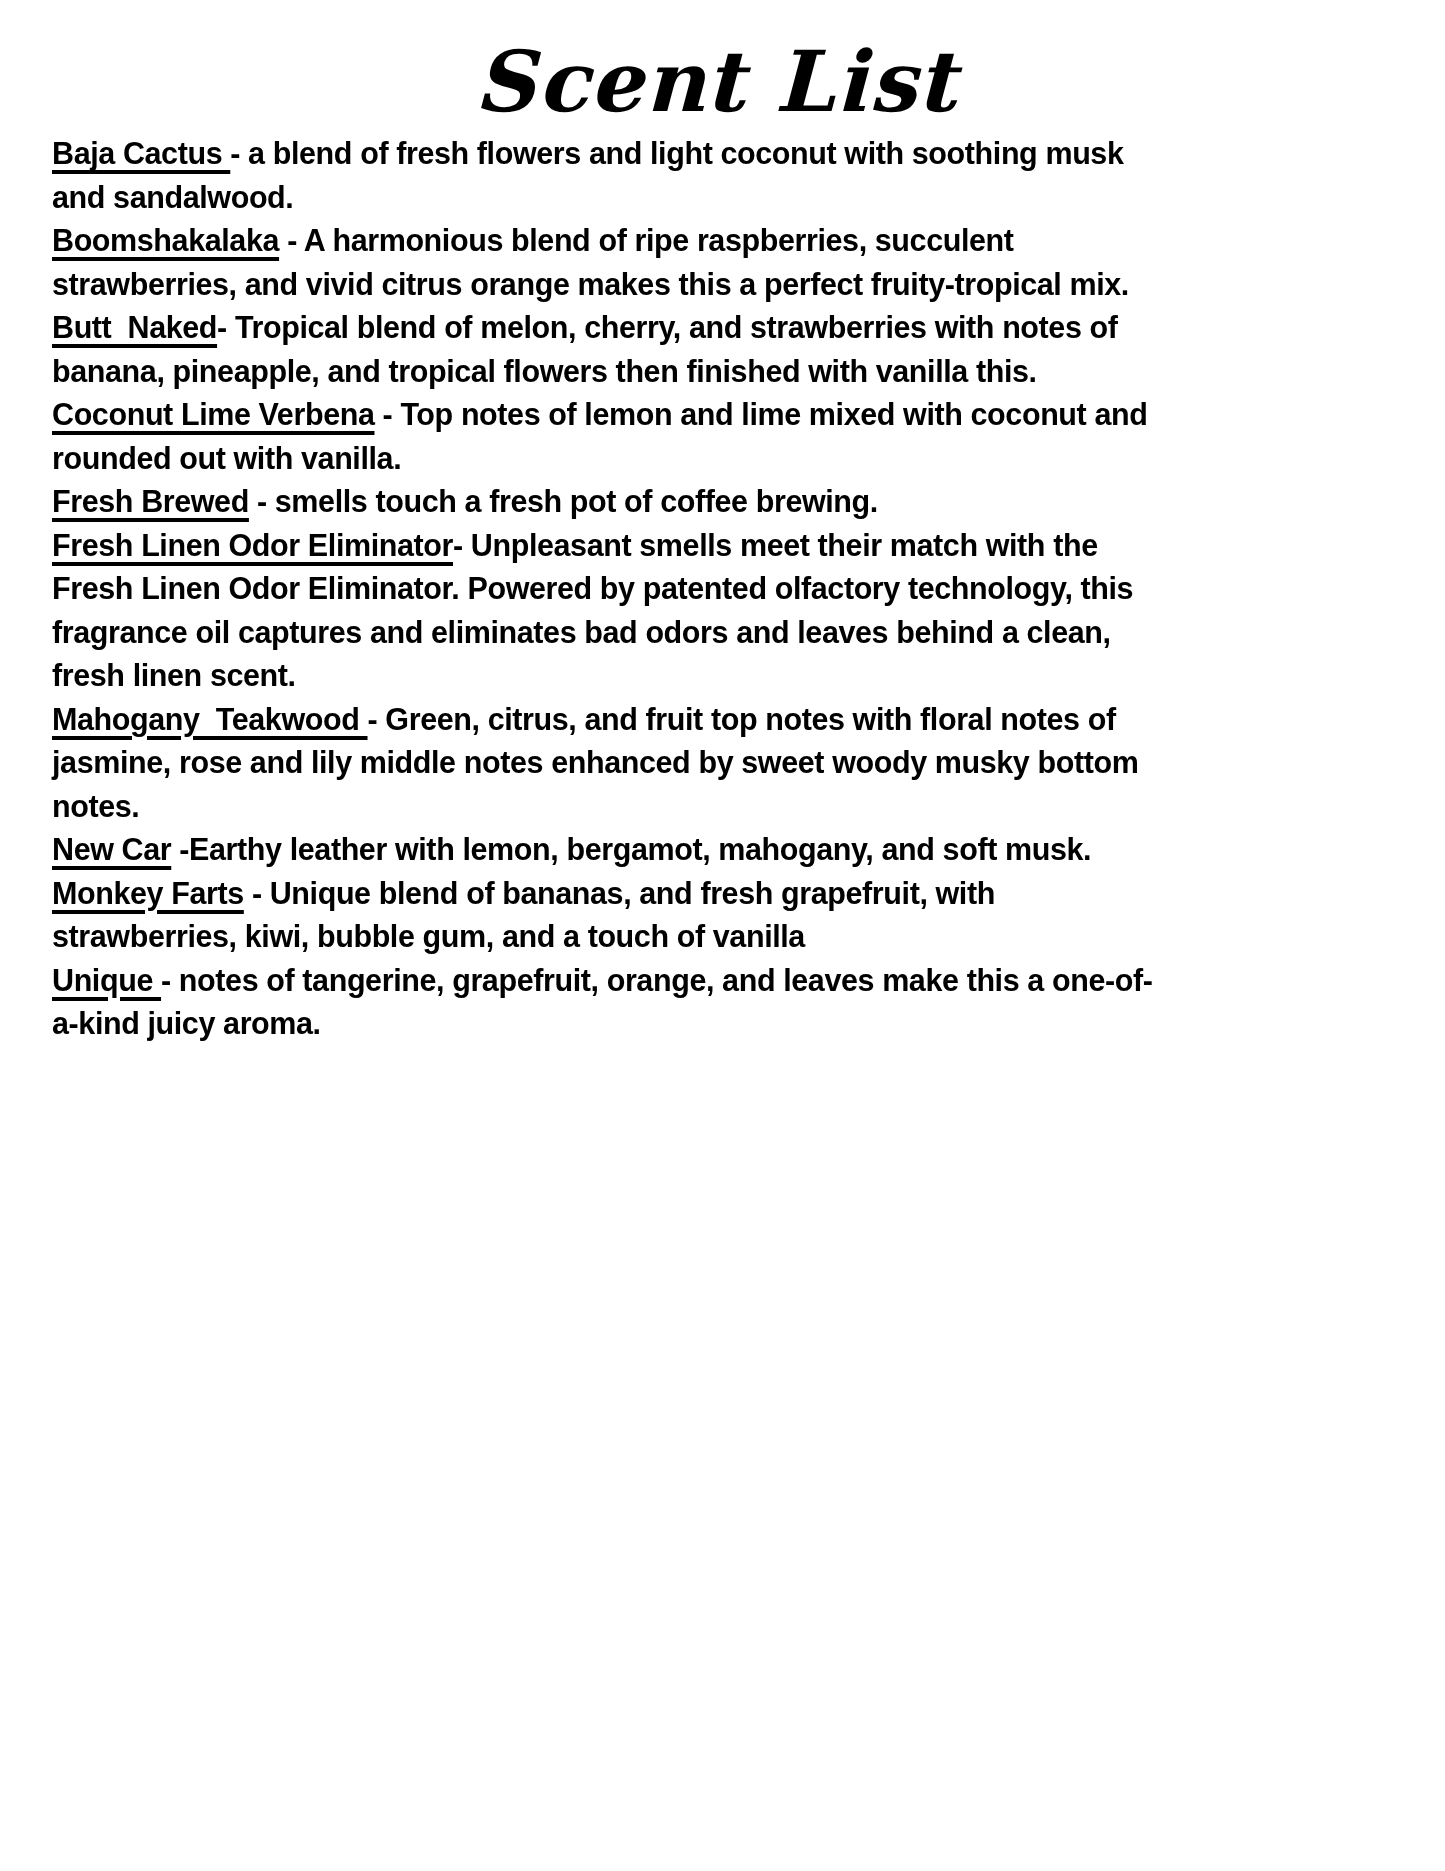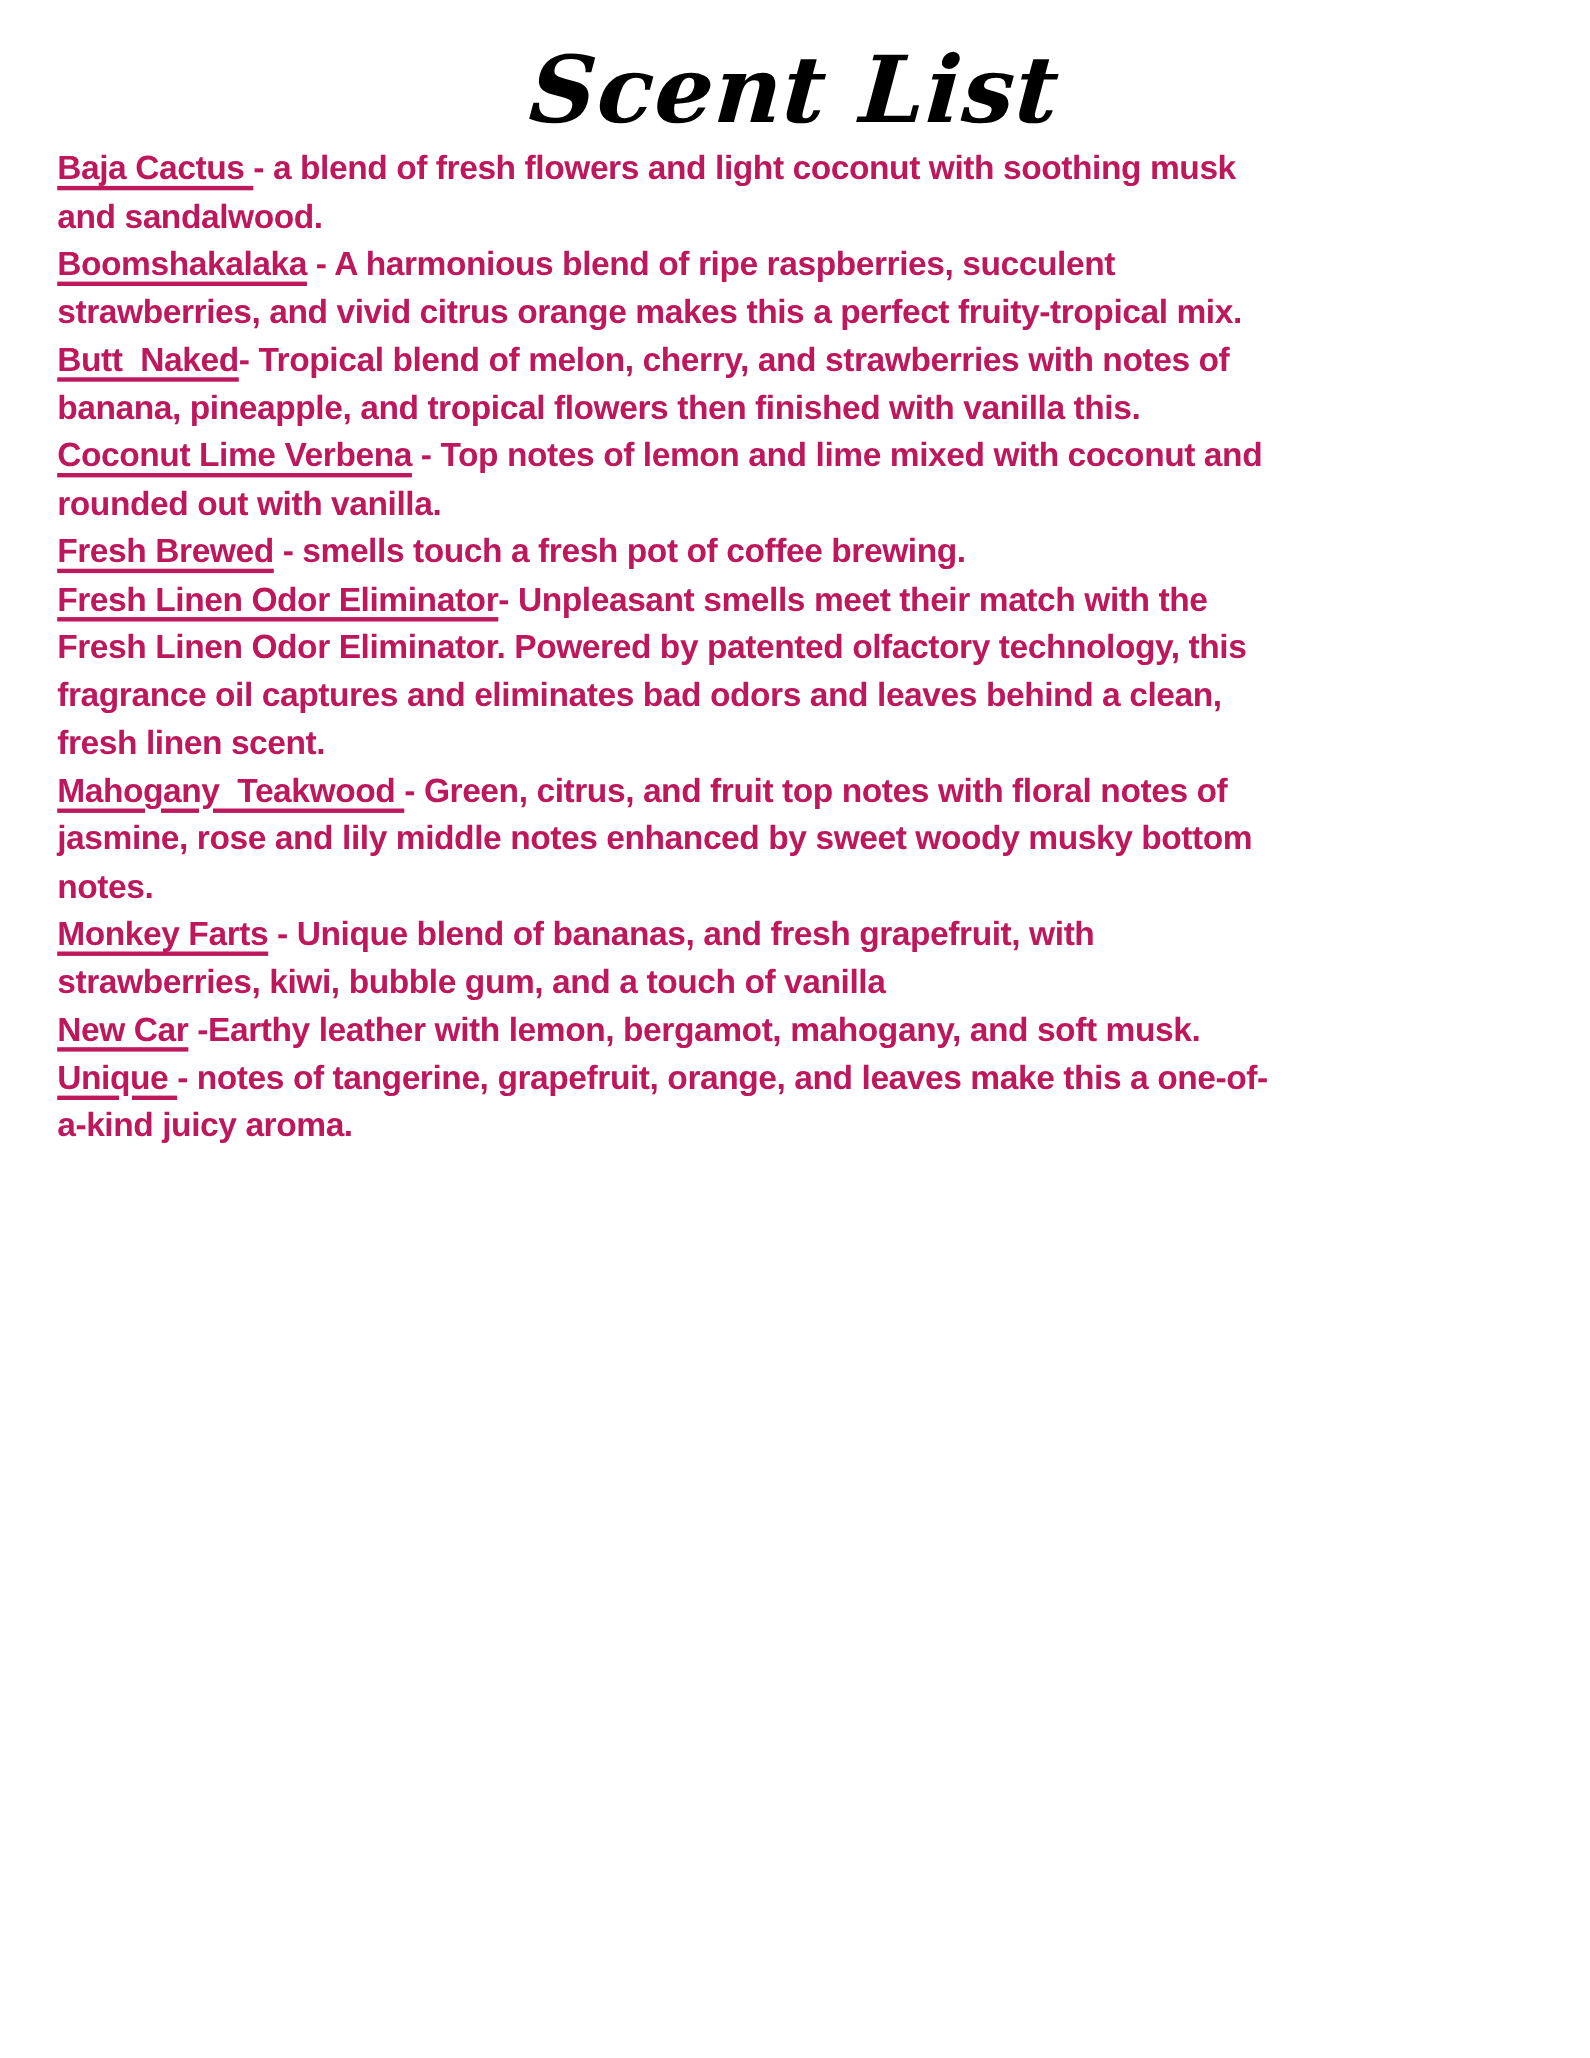--- a/index.html
+++ b/index.html
@@ -32,21 +32,21 @@
     margin-left: 52px;
     width: 1122px;
   }
   .scent-entry {
     margin: 0;
     font-size: 30.5px;
     line-height: 43.5px;
     font-weight: 700;
     letter-spacing: -0.4px;
     white-space: pre-wrap;
-    color: #be185d;
+    color: #000000;
   }
   .scent-name {
     text-decoration: underline;
     text-decoration-thickness: 3.5px;
     text-underline-offset: 6px;
   }
 </style>
 </head>
 <body>
 
@@ -63,21 +63,21 @@
     <p class="scent-entry"><span class="scent-name">Butt  Naked</span><span>- Tropical blend of melon, cherry, and strawberries with notes of banana, pineapple, and tropical flowers then finished with vanilla this.</span></p>
 
     <p class="scent-entry"><span class="scent-name">Coconut Lime Verbena</span><span> - Top notes of lemon and lime mixed with coconut and rounded out with vanilla.</span></p>
 
     <p class="scent-entry"><span class="scent-name">Fresh Brewed</span><span> - smells touch a fresh pot of coffee brewing.</span></p>
 
     <p class="scent-entry"><span class="scent-name">Fresh Linen Odor Eliminator</span><span>- Unpleasant smells meet their match with the Fresh Linen Odor Eliminator. Powered by patented olfactory technology, this fragrance oil captures and eliminates bad odors and leaves behind a clean, fresh linen scent.</span></p>
 
     <p class="scent-entry"><span class="scent-name">Mahogany  Teakwood </span><span>- Green, citrus, and fruit top notes with floral notes of jasmine, rose and lily middle notes enhanced by sweet woody musky bottom notes.</span></p>
 
+    <p class="scent-entry"><span class="scent-name">New Car</span><span> -Earthy leather with lemon, bergamot, mahogany, and soft musk.</span></p>
+
     <p class="scent-entry"><span class="scent-name">Monkey Farts</span><span> - Unique blend of bananas, and fresh grapefruit, with strawberries, kiwi, bubble gum, and a touch of vanilla</span></p>
-
-    <p class="scent-entry"><span class="scent-name">New Car</span><span> -Earthy leather with lemon, bergamot, mahogany, and soft musk.</span></p>
 
     <p class="scent-entry"><span class="scent-name">Unique </span><span>- notes of tangerine, grapefruit, orange, and leaves make this a one-of-a-kind juicy aroma.</span></p>
 
 
   </div>
 </div>
 
 </body></html>

